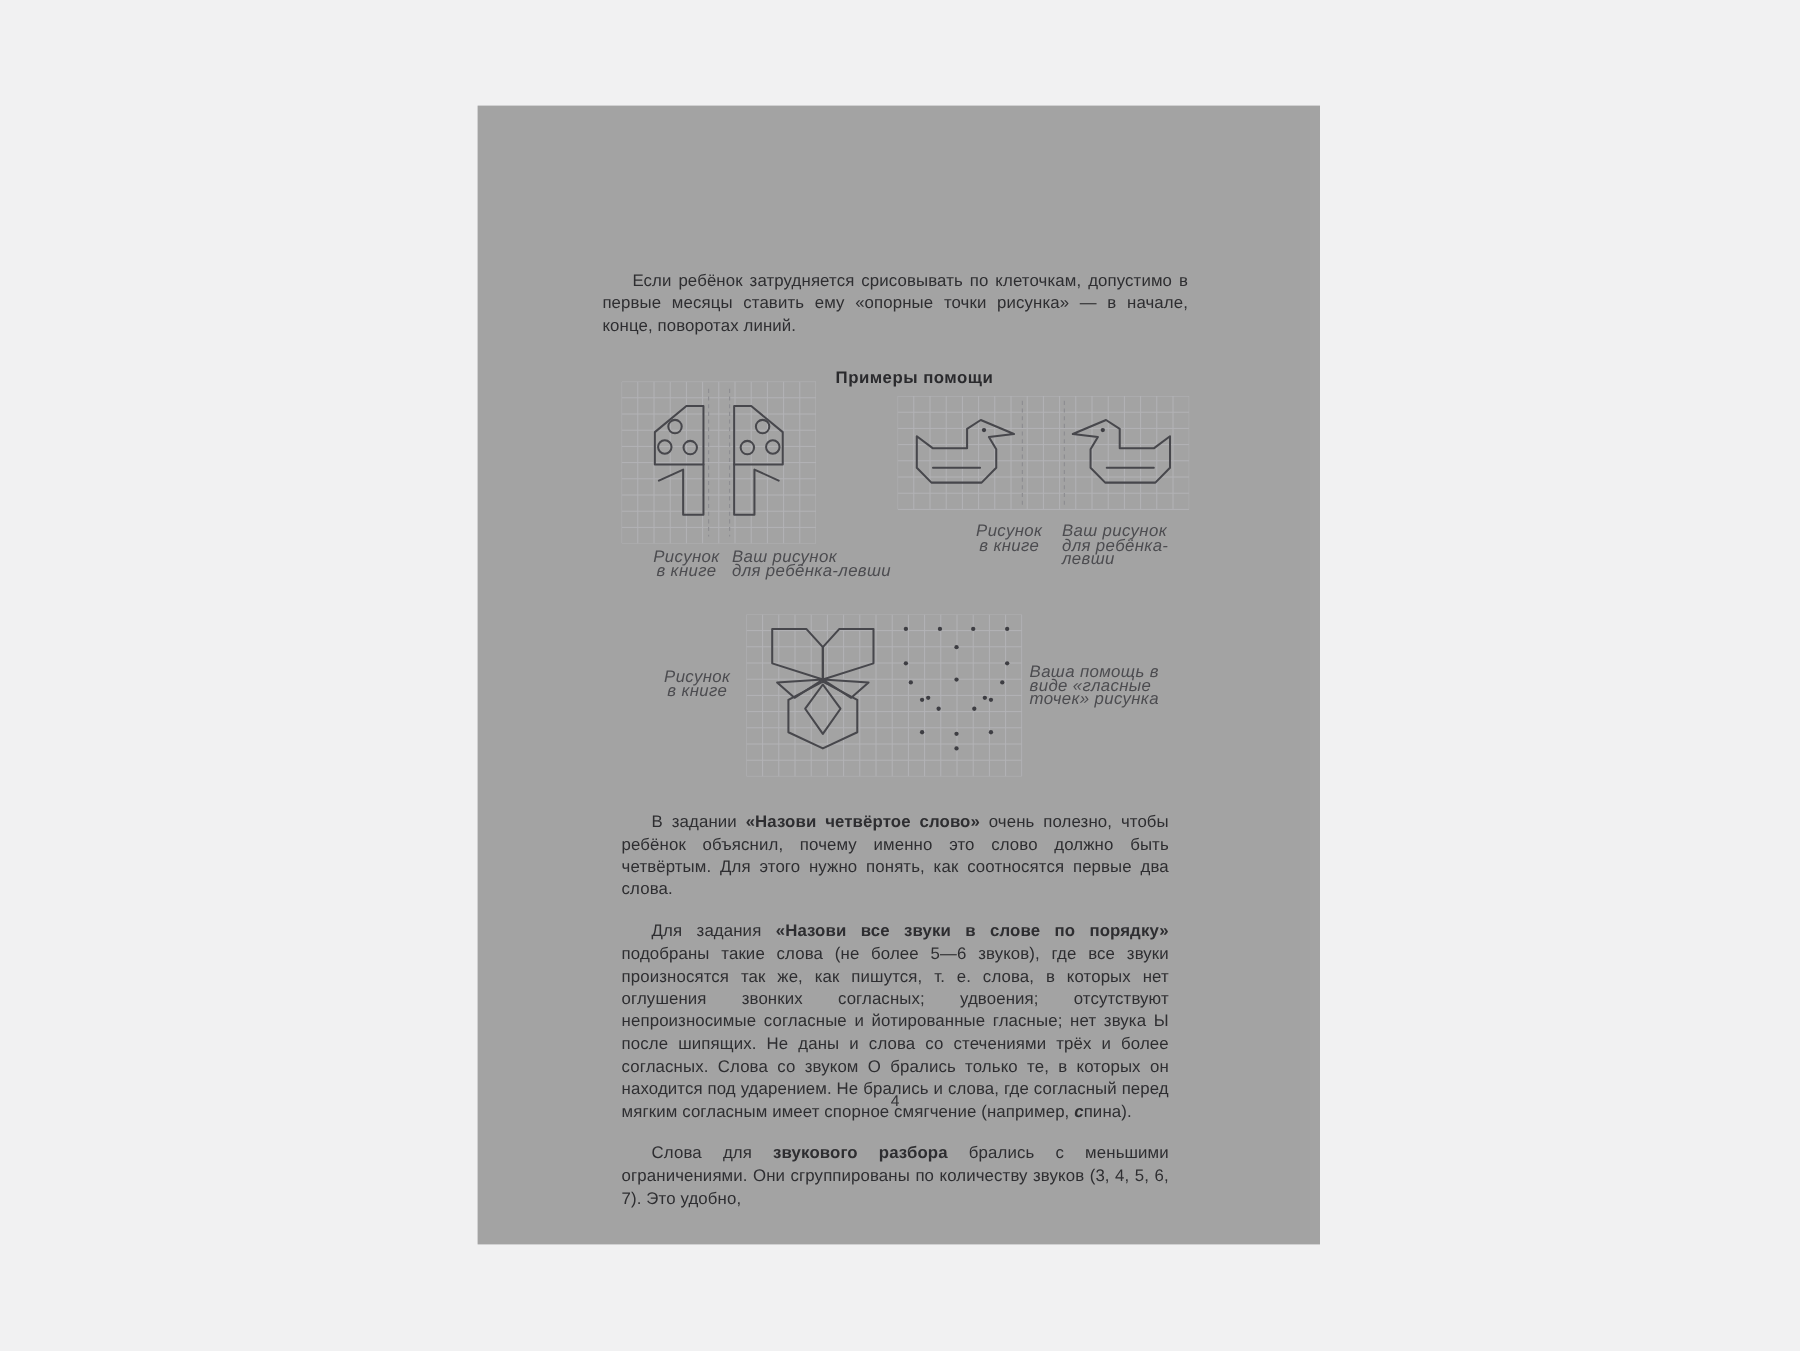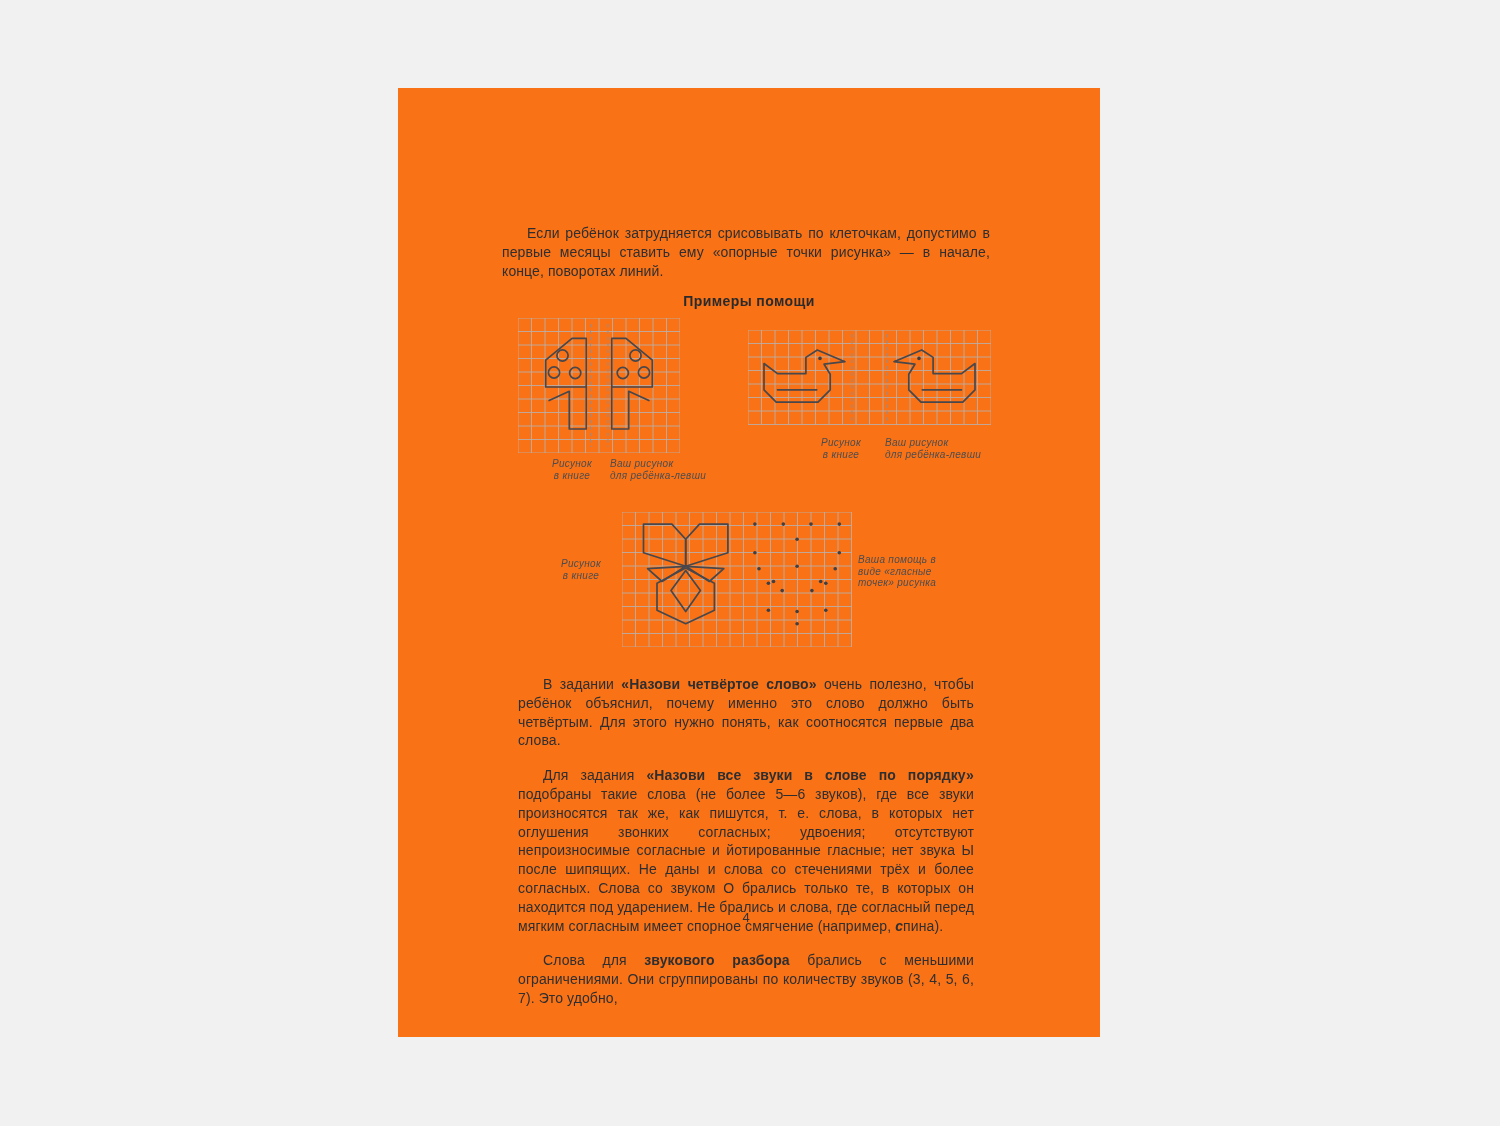--- a/index.html
+++ b/index.html
@@ -1,37 +1,37 @@
 <!DOCTYPE html>
 <html lang="ru"><head>
 <meta charset="utf-8">
 <style>
   html,body{margin:0;padding:0}
   .canvas{position:relative;width:1500px;height:1126px;background:#f1f1f2;overflow:hidden;
           font-family:"Liberation Sans",sans-serif}
-  .page{position:absolute;left:398px;top:88px;width:702px;height:949px;background:#f97316}
+  .page{position:absolute;left:398px;top:88px;width:702px;height:949px;background:#a3a3a3}
 
   .para{position:absolute;left:104px;width:488px;margin:0;font-size:14px;line-height:18.8px;
         color:#2e2e31;text-align:justify;text-indent:25px;letter-spacing:.1px}
   #intro{top:136px}
 
-  .heading{position:absolute;left:104px;top:202px;width:488px;margin:3px;font-size:14px;
+  .heading{position:absolute;left:104px;top:202px;width:488px;margin:16px;font-size:14px;
            font-weight:bold;text-align:center;color:#2a2a2d;letter-spacing:.4px}
 
   .fig{position:absolute}
   #fig1{left:120px;top:230px}
   #fig2{left:350px;top:242px}
   #fig3{left:224px;top:424px}
 
   .gridlines line{stroke:#b4b4b7;stroke-width:.8}
   .ink{stroke:#47474c;stroke-width:1.7;fill:none;stroke-linejoin:round;stroke-linecap:round}
   .filldot{fill:#3e3e43;stroke:none}
   .axis{stroke:#8e8e92;stroke-width:1;stroke-dasharray:3.4 3;fill:none}
 
-  .cap{position:absolute;font-size:10px;line-height:11.5px;font-style:italic;
+  .cap{position:absolute;font-size:14px;line-height:11.5px;font-style:italic;
        color:#4c4c50;letter-spacing:.3px}
   .center{text-align:center}
   #fig1-cap-book{left:124px;top:370px;width:100px}
   #fig1-cap-lefty{left:212px;top:370px;width:140px}
   #fig2-cap-book{left:393px;top:349px;width:100px}
   #fig2-cap-lefty{left:487px;top:349px;width:130px}
   #fig3-cap-book{left:133px;top:470px;width:100px}
   #fig3-cap-points{left:460px;top:466px;width:112px}
 
   .bodyblock{position:absolute;left:104px;top:571px;width:488px}

